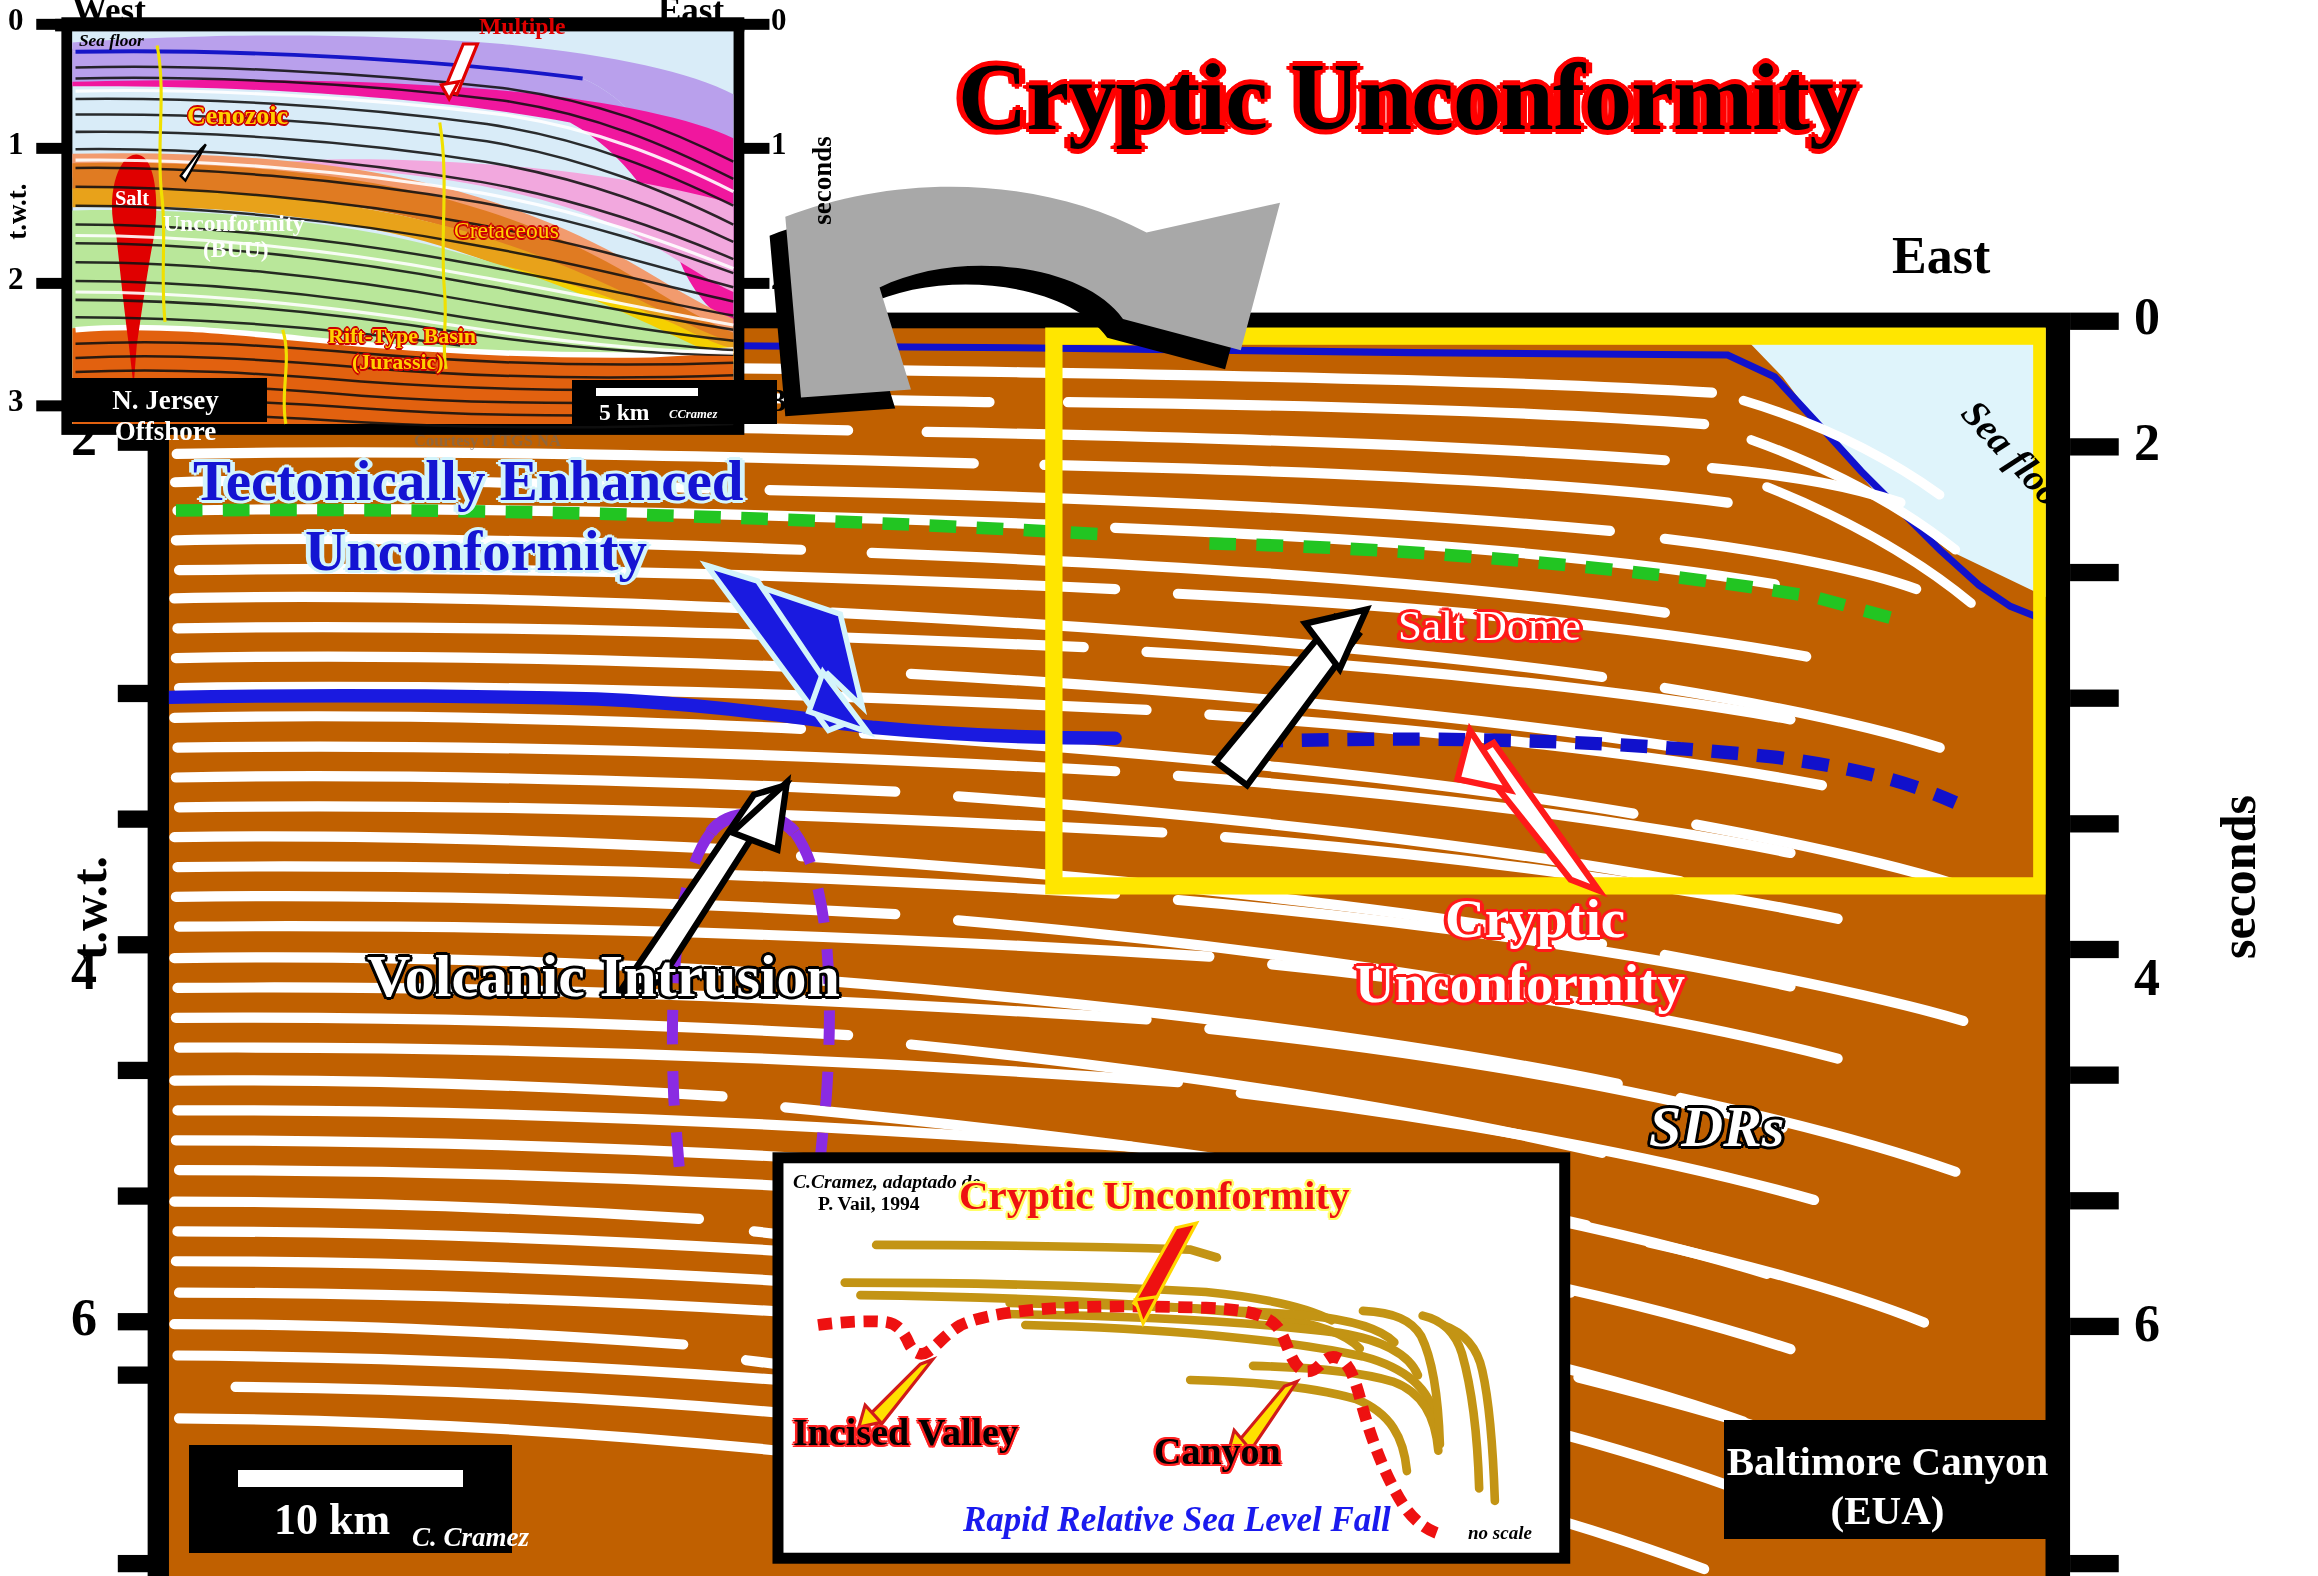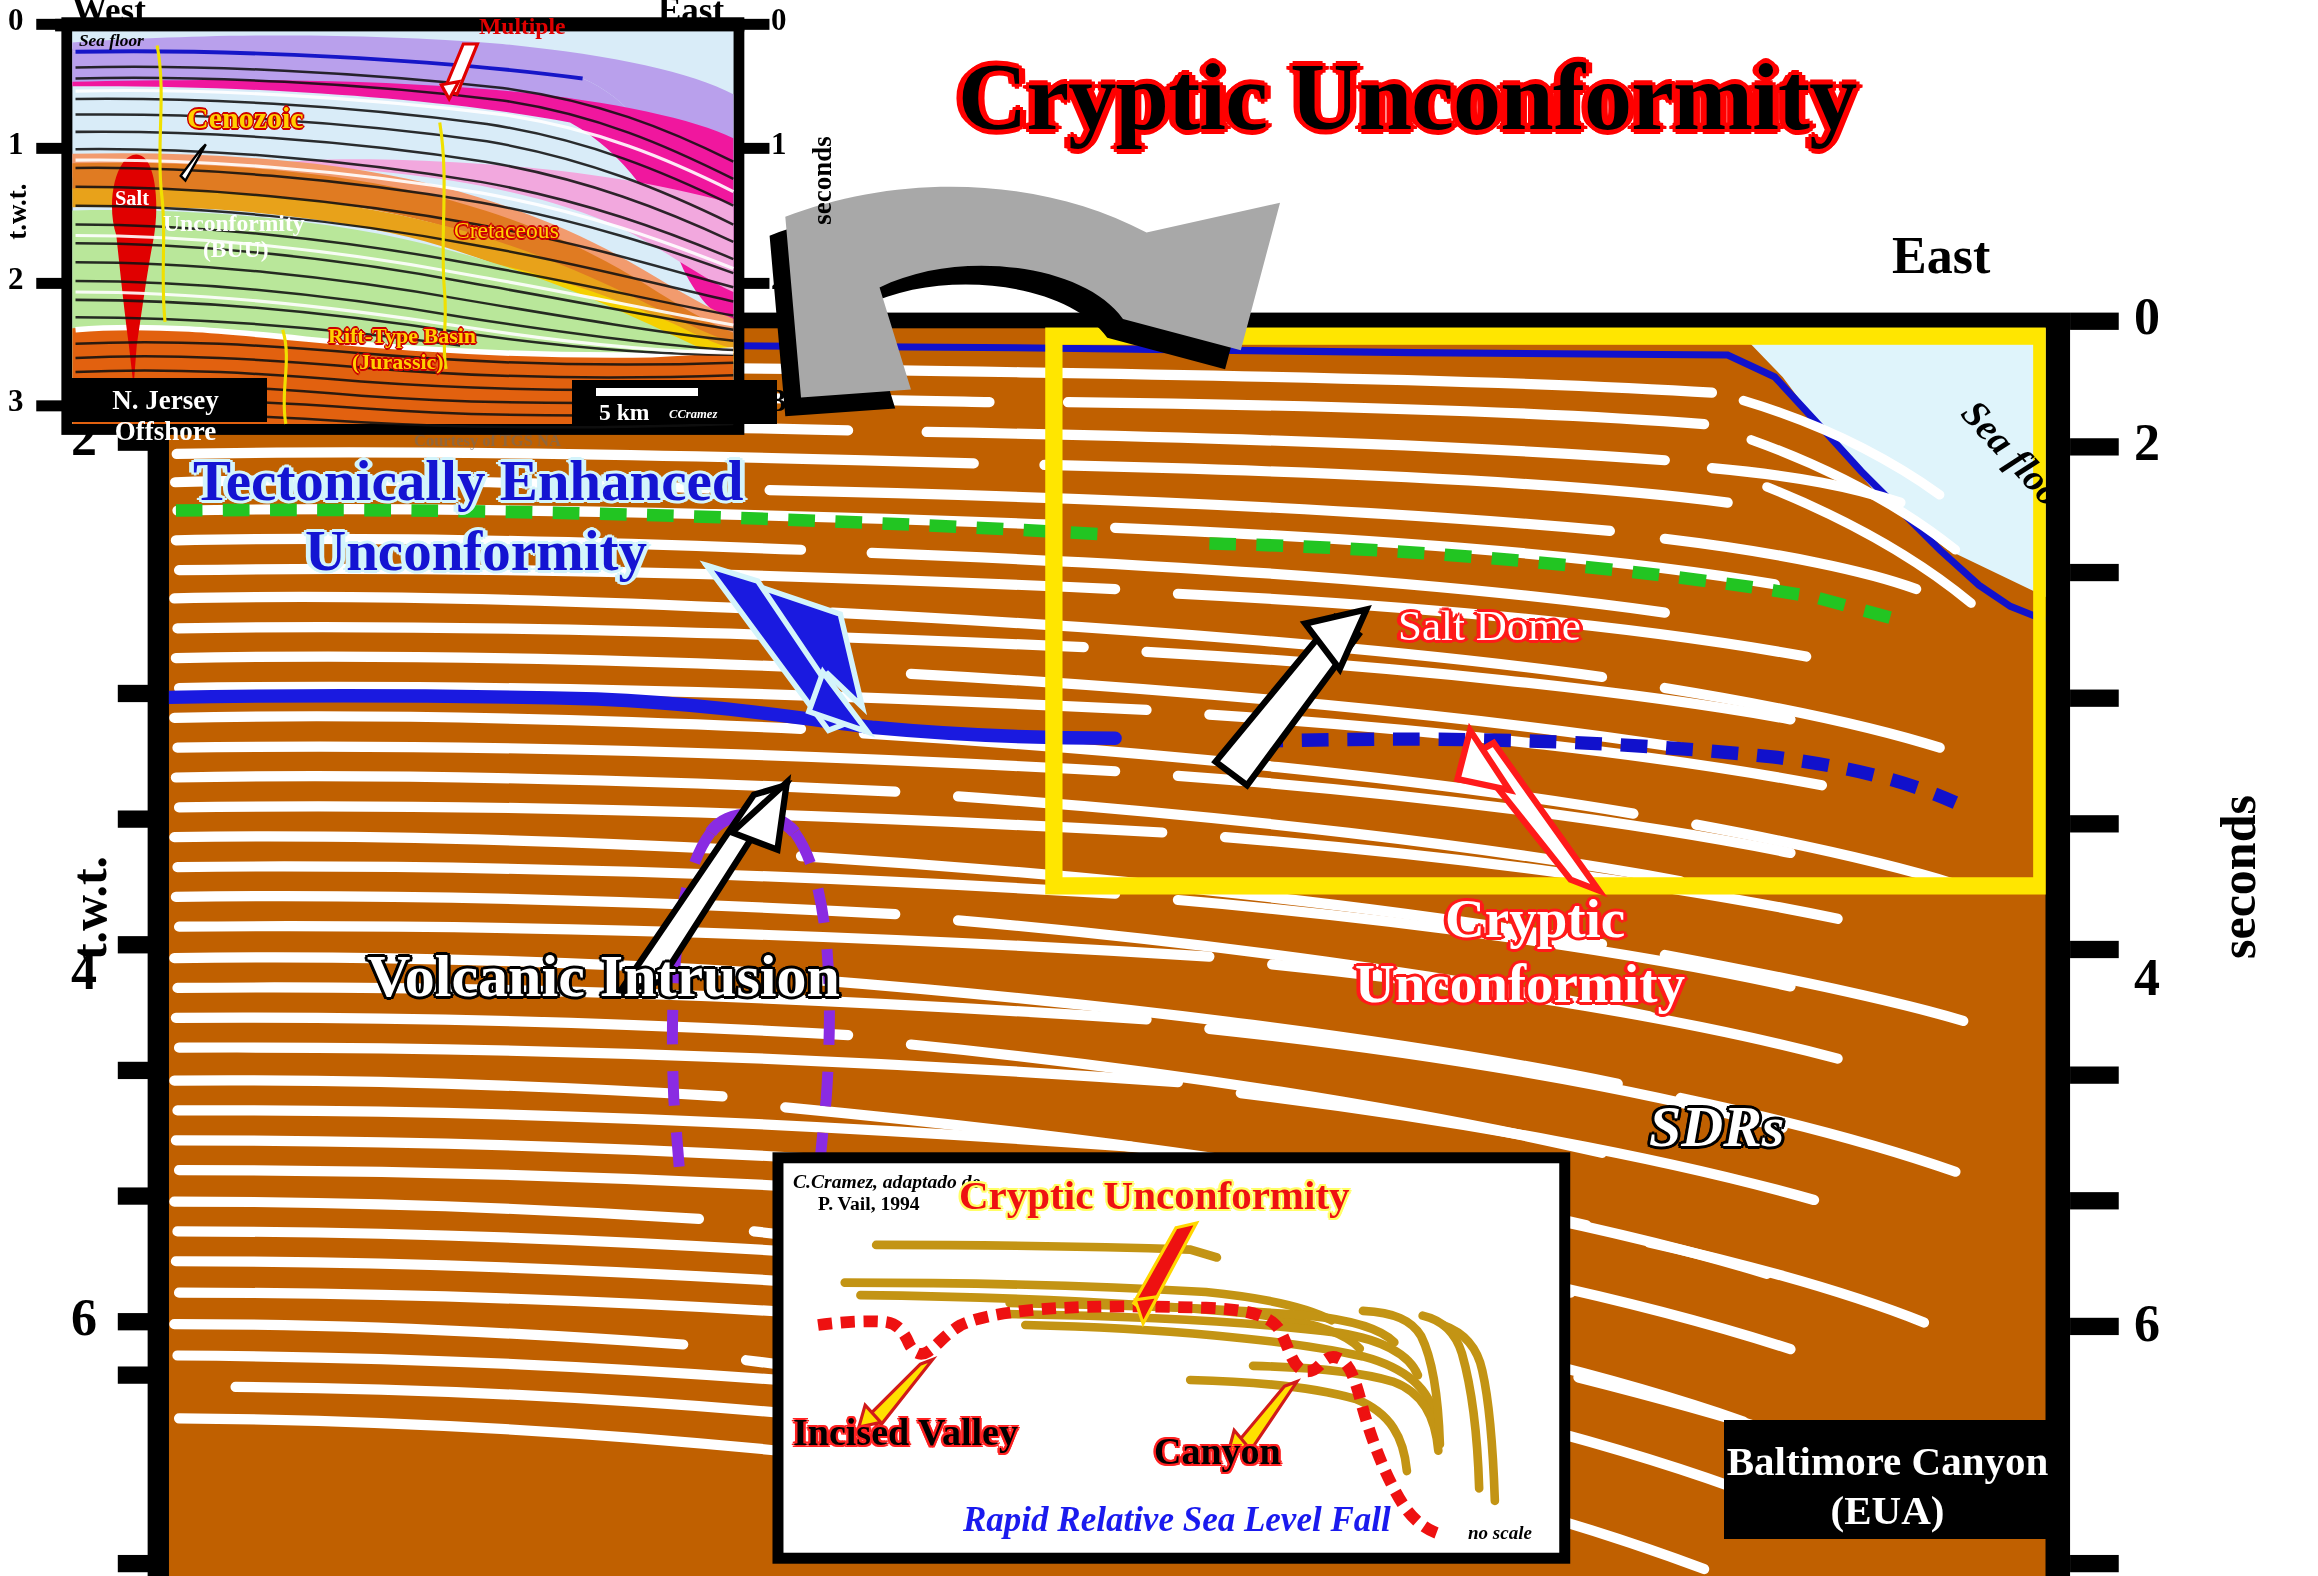--- a/index.html
+++ b/index.html
@@ -267,20 +267,25 @@
   <div class="abs ol-white-red" style="left:1445px;top:887px;font-size:55px;font-weight:bold;">Cryptic</div>
   <div class="abs ol-white-red" style="left:1355px;top:952px;font-size:55px;font-weight:bold;">Unconformity</div>
 
   <div class="abs ol-white-black" style="left:1649px;top:1093px;font-size:58px;font-weight:bold;font-style:italic;">SDRs</div>
 
   <div class="abs" style="left:1985px;top:391px;font-size:38px;font-weight:bold;font-style:italic;color:#000;
               transform:rotate(47deg);transform-origin:left top;">Sea floor</div>
 
   <div class="abs" style="left:414px;top:431px;font-size:16.5px;font-weight:bold;color:#6b6b6b;opacity:.55;">Courtesy of TGS NA</div>
 
+  <div class="abs blackbox" style="left:189px;top:1445px;width:323px;height:108px;">
+    <div class="abs" style="left:49px;top:25px;width:225px;height:17.3px;background:#fff;"></div>
+    <div class="abs" style="left:85px;top:49px;font-size:44px;color:#fff;font-weight:bold;">10 km</div>
+    <div class="abs" style="left:223px;top:77px;font-size:27px;color:#fff;font-style:italic;font-weight:bold;white-space:nowrap;">C. Cramez</div>
+  </div>
 
   <div class="abs blackbox" style="left:1724px;top:1420px;width:327px;height:119px;">
     <div class="abs" style="left:0;top:17.3px;width:327px;font-size:41px;">Baltimore Canyon</div>
     <div class="abs" style="left:0;top:66px;width:327px;font-size:41px;">(EUA)</div>
   </div>
 
   <svg class="abs" style="left:0;top:0" width="801" height="471" viewBox="0 0 1020 600">
 
     <rect x="78" y="22" width="870" height="532" fill="#000"></rect>
     <g clip-path="url(#insetclip)">
@@ -399,21 +404,21 @@
               transform:rotate(-90deg);transform-origin:center;width:157px;text-align:center;">seconds</div>
   <div class="abs axislabel" style="left:771px;top:1.6px;font-size:31px;font-weight:bold;">0</div>
   <div class="abs axislabel" style="left:771px;top:126px;font-size:31px;font-weight:bold;">1</div>
   <div class="abs axislabel" style="left:771px;top:261px;font-size:31px;font-weight:bold;">2</div>
   <div class="abs axislabel" style="left:771px;top:383px;font-size:31px;font-weight:bold;">3</div>
 
   <div class="abs" style="left:79px;top:31px;font-size:17.3px;font-style:italic;font-weight:bold;color:#000;">Sea floor</div>
 
   <div class="abs ol-black-red" style="left:479px;top:12.6px;font-size:23.6px;font-weight:bold;color:#e00000;text-shadow:none;">Multiple</div>
 
-  <div class="abs ol-yellowtext" style="left:187px;top:101px;font-size:30px;font-weight:bold;">Cenozoic</div>
+  <div class="abs ol-yellowtext" style="left:187px;top:101px;font-size:26px;font-weight:bold;">Cenozoic</div>
 
   <div class="abs ol-yellowtext" style="left:454px;top:217px;font-size:23.6px;font-weight:normal;">Cretaceous</div>
 
   <div class="abs" style="left:115px;top:187px;font-size:20.4px;font-weight:bold;color:#ffffff;">Salt</div>
 
   <div class="abs" style="left:163px;top:210px;font-size:23.6px;font-weight:bold;color:#ffffff;">Unconformity</div>
   <div class="abs" style="left:203px;top:236px;font-size:23.6px;font-weight:bold;color:#ffffff;">(BUU)</div>
 
   <div class="abs ol-yellowtext" style="left:328px;top:323px;font-size:22px;font-weight:bold;">Rift-Type Basin</div>
   <div class="abs ol-yellowtext" style="left:352px;top:349px;font-size:22px;font-weight:bold;">(Jurassic)</div>

